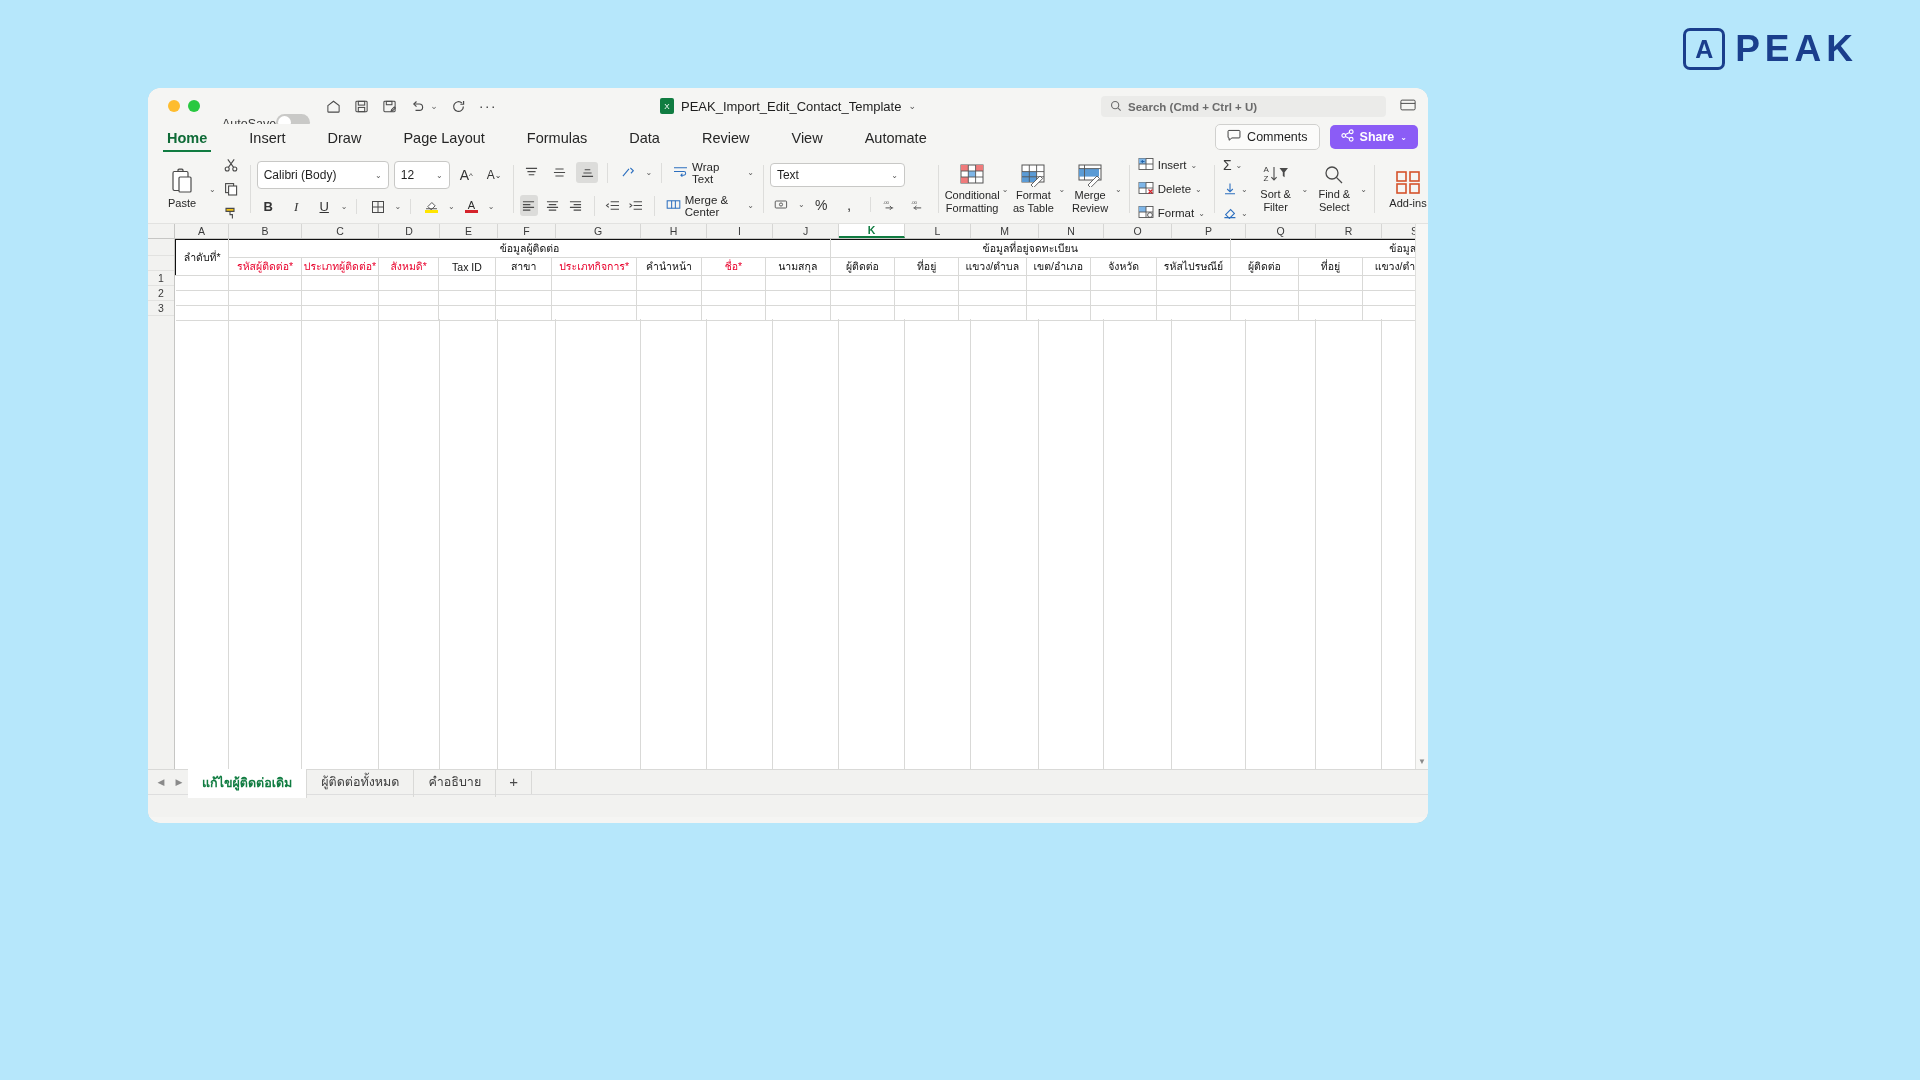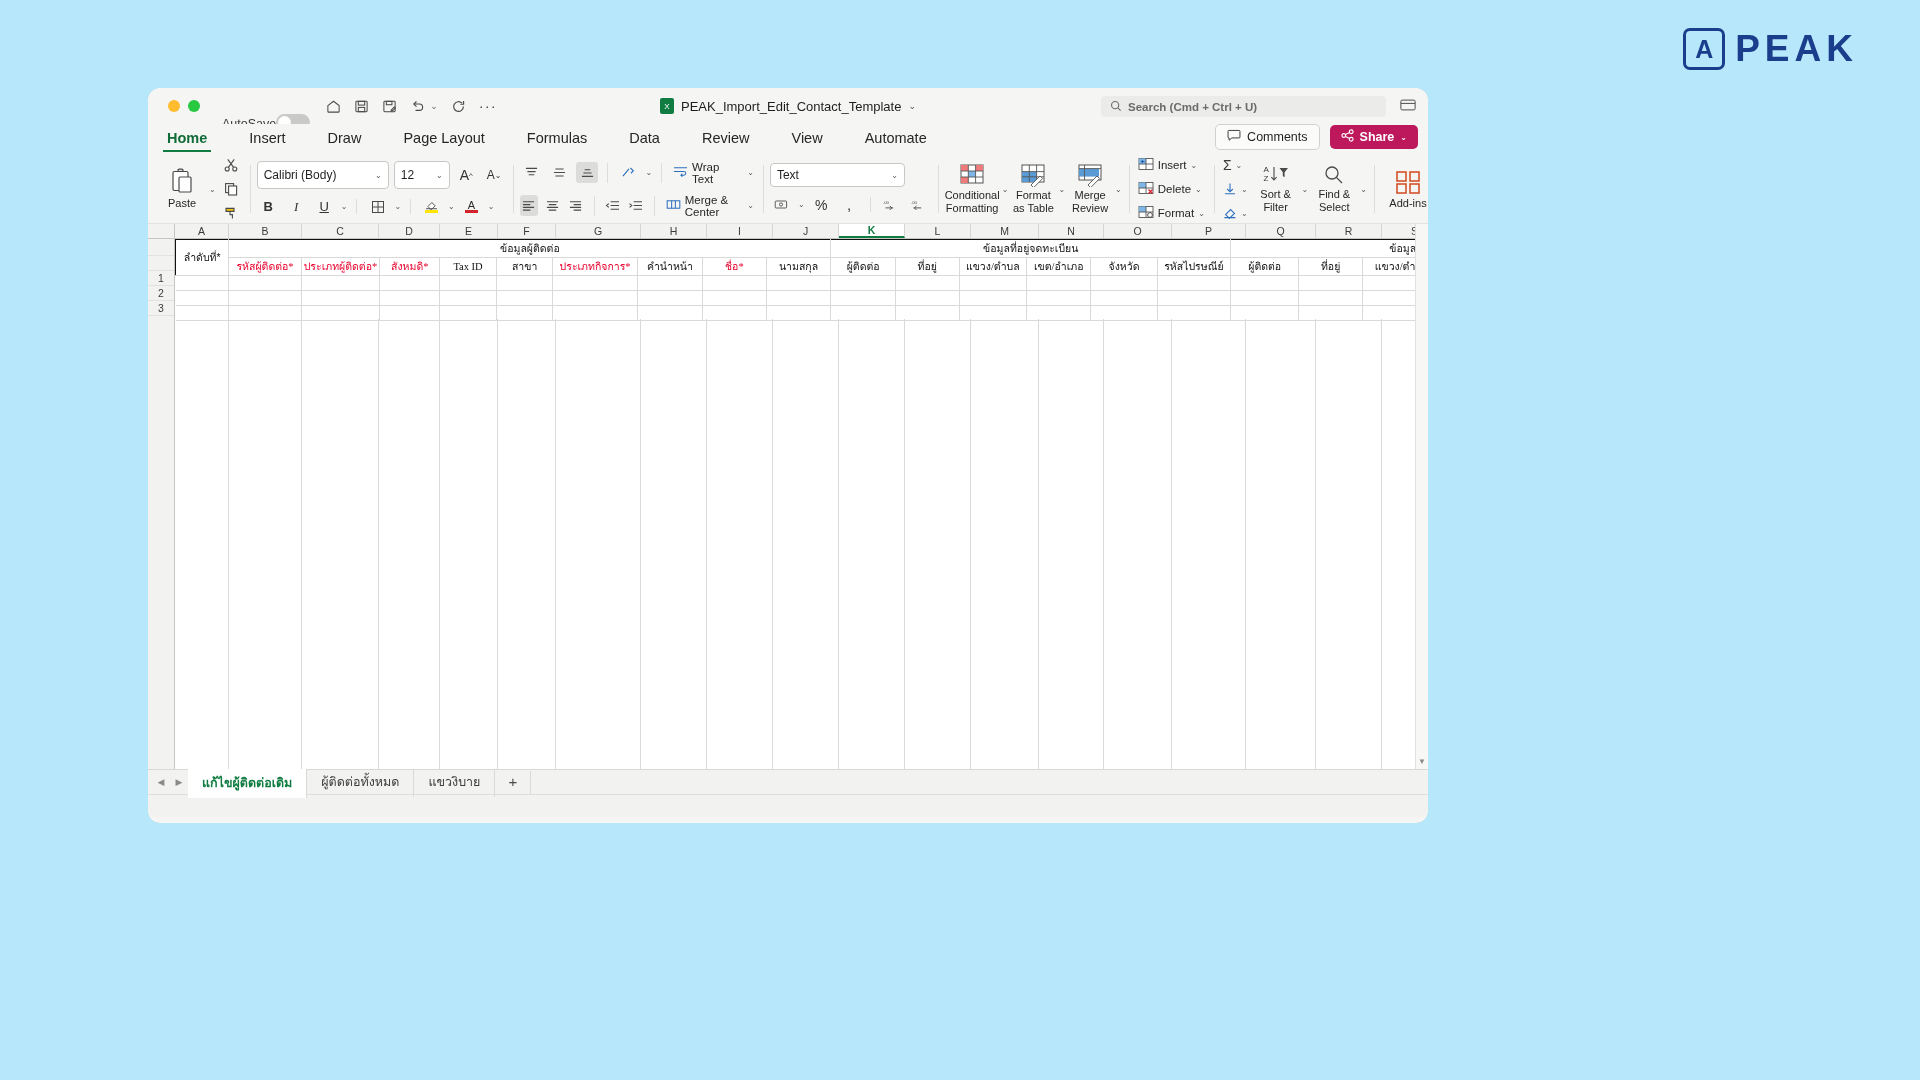--- a/index.html
+++ b/index.html
@@ -88,21 +88,21 @@
   .rtab.active { color:#0f6b37; font-weight:600; }
   .rtab.active::after {
     content:""; position:absolute; left:9px; right:9px; bottom:0; height:2.5px; background:#107c41;
   }
   #tabstrip-right { position:absolute; right: 10px; bottom: 2px; display:flex; gap:10px; align-items:center; }
   .btn-comments {
     display:flex; align-items:center; gap:6px; border:1px solid #d0d0ce; background:#fbfbfa;
     border-radius:5px; padding:4px 11px; font-size:12.5px; color:#1f1f1f;
   }
   .btn-share {
-    display:flex; align-items:center; gap:6px; background:#be185d; color:#fff;
+    display:flex; align-items:center; gap:6px; background:#8b5cf6; color:#fff;
     border-radius:5px; padding:4px 11px; font-size:12.5px; font-weight:600;
   }
 
   
   #ribbon {
     height: 72px; background:#f5f5f3; display:flex; align-items:stretch;
     border-bottom: 1px solid #e2e2e0; padding: 3px 4px 0 4px; gap:0;
   }
   .rgroup { display:flex; align-items:center; padding: 0 7px; position:relative; }
   .rgroup + .rgroup::before {
@@ -170,21 +170,21 @@
   table.sheet { border-collapse:collapse; table-layout:fixed; }
   table.sheet td {
     height:15px; font-size:10.5px; padding:0 2px; text-align:center;
     border-right:1px solid #d9d9d7; border-bottom:1px solid #d9d9d7;
     white-space:nowrap; overflow:hidden; color:#111; vertical-align:middle;
   }
   td.grouphdr {
     border:1.6px solid #111; font-size:10.5px; color:#111; background:#fff;
   }
   td.colhdr {
-    border:1.2px solid #111; font-size:10.5px; background:#fff;font-family:Liberation Serif, serif;
+    border:1.2px solid #111; font-size:10.5px; background:#fff;
   }
   td.colhdr.req { color:#e8002b; }
   td.colhdr.norm { color:#111; }
   td.seq { border:1.2px solid #111; color:#e8002b; font-size:10.5px; }
   td.blank { border-right:1px solid #ccccca; border-bottom:1px solid #e6e6e4; background:#fff; }
 
   
   #guides { position:absolute; left:0; top:0; right:0; bottom:0; pointer-events:none; }
   #guides .v { position:absolute; top:0; bottom:0; width:1px; background:#d9d9d7; }
 
@@ -860,21 +860,21 @@
     <div id="vscroll">
       <span class="arrow" style="bottom:3px;">▼</span>
     </div>
   </div>
 
   <div id="sheettabs">
     <span class="navarrow">◀</span>
     <span class="navarrow">▶</span>
     <div class="stab active">แก้ไขผู้ติดต่อเดิม</div>
     <div class="stab">ผู้ติดต่อทั้งหมด</div>
-    <div class="stab">แขวงิบาย</div>
+    <div class="stab">คำอธิบาย</div>
     <div class="stab addnew">+</div>
   </div>
 
   <div id="statusbar">
     
     
     
   </div>
 </div>
 

